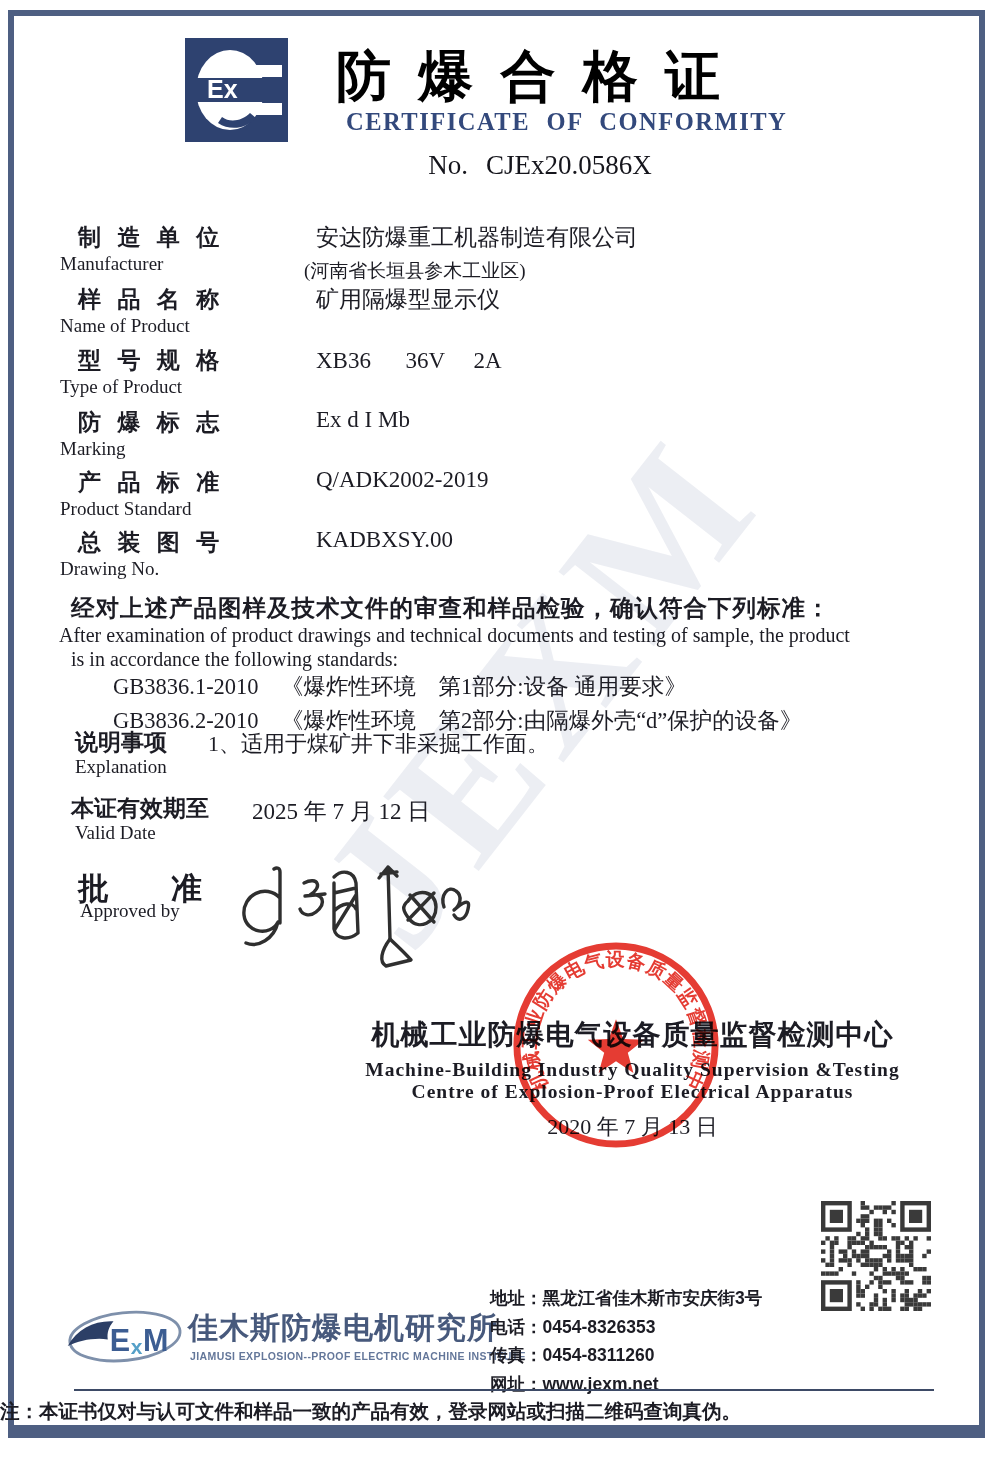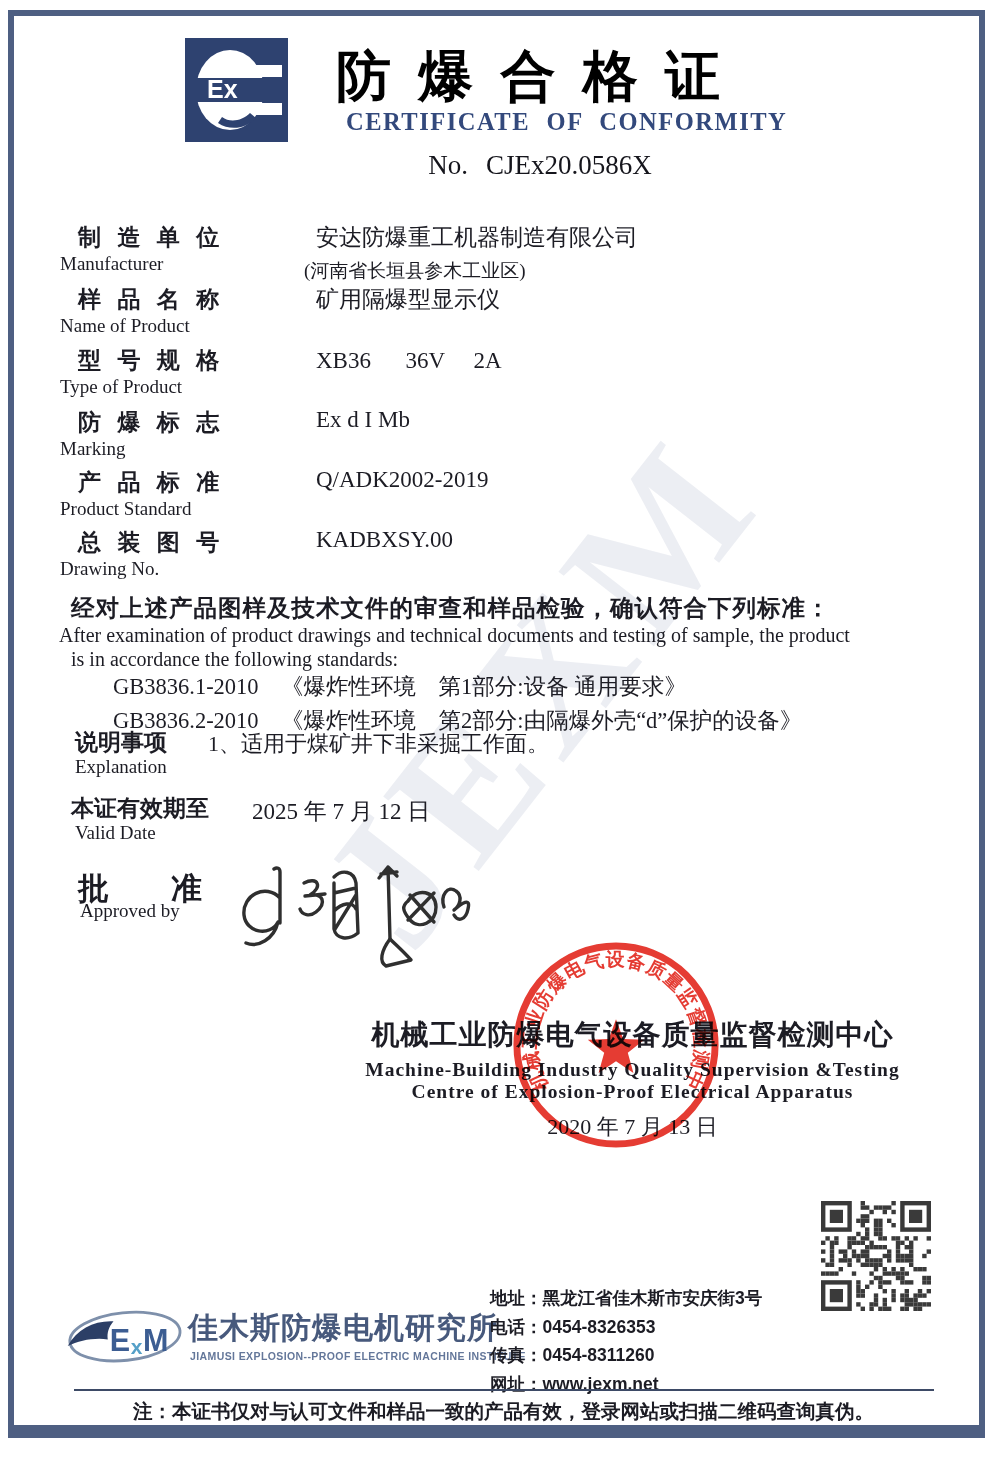--- a/index.html
+++ b/index.html
@@ -45,21 +45,21 @@
   .issuer-en1,.issuer-en2{font-size:19.5px;font-weight:bold;font-family:"Liberation Serif","DejaVu Serif",serif;letter-spacing:1px;}
   .issuer-date{font-size:22px;margin-top:9px;font-family:"Liberation Serif","DejaVu Serif",serif;}
   .stamp{left:507px;top:936px;width:218px;height:218px;z-index:5;opacity:.9;mix-blend-mode:multiply;}
   
   .qr{left:821px;top:1201px;width:110px;height:110px;z-index:3;}
   .f-logo{left:62px;top:1296px;width:124px;height:82px;z-index:3;}
   .inst-cn{left:188px;top:1308px;font-size:30px;font-weight:bold;color:#47597c;letter-spacing:1px;z-index:3;}
   .inst-en{left:190px;top:1350px;font-size:10.5px;font-weight:bold;color:#64779a;letter-spacing:.4px;z-index:3;}
   .contacts{left:490px;top:1284px;font-size:17.5px;font-weight:600;line-height:28.6px;z-index:3;}
   .divider{left:74px;top:1389px;width:860px;height:2px;background:#3d4a66;z-index:3;}
-  .note{left:0;top:1398px;width:1007px;text-align:center;font-size:19.5px;font-weight:bold;z-index:3;}
+  .note{left:0;top:1398px;width:1007px;font-size:19.5px;font-weight:bold;z-index:3;}
   
   .watermark{left:160px;top:520px;width:760px;height:340px;display:flex;align-items:center;justify-content:center;
              transform:rotate(-52deg);font-family:"Liberation Serif","DejaVu Serif",serif;
              font-size:185px;font-weight:bold;letter-spacing:14px;color:rgba(158,171,193,0.20);z-index:1;user-select:none;}
 </style>
 </head>
 <body>
 
 <div class="page">
   <div class="frame"></div>

